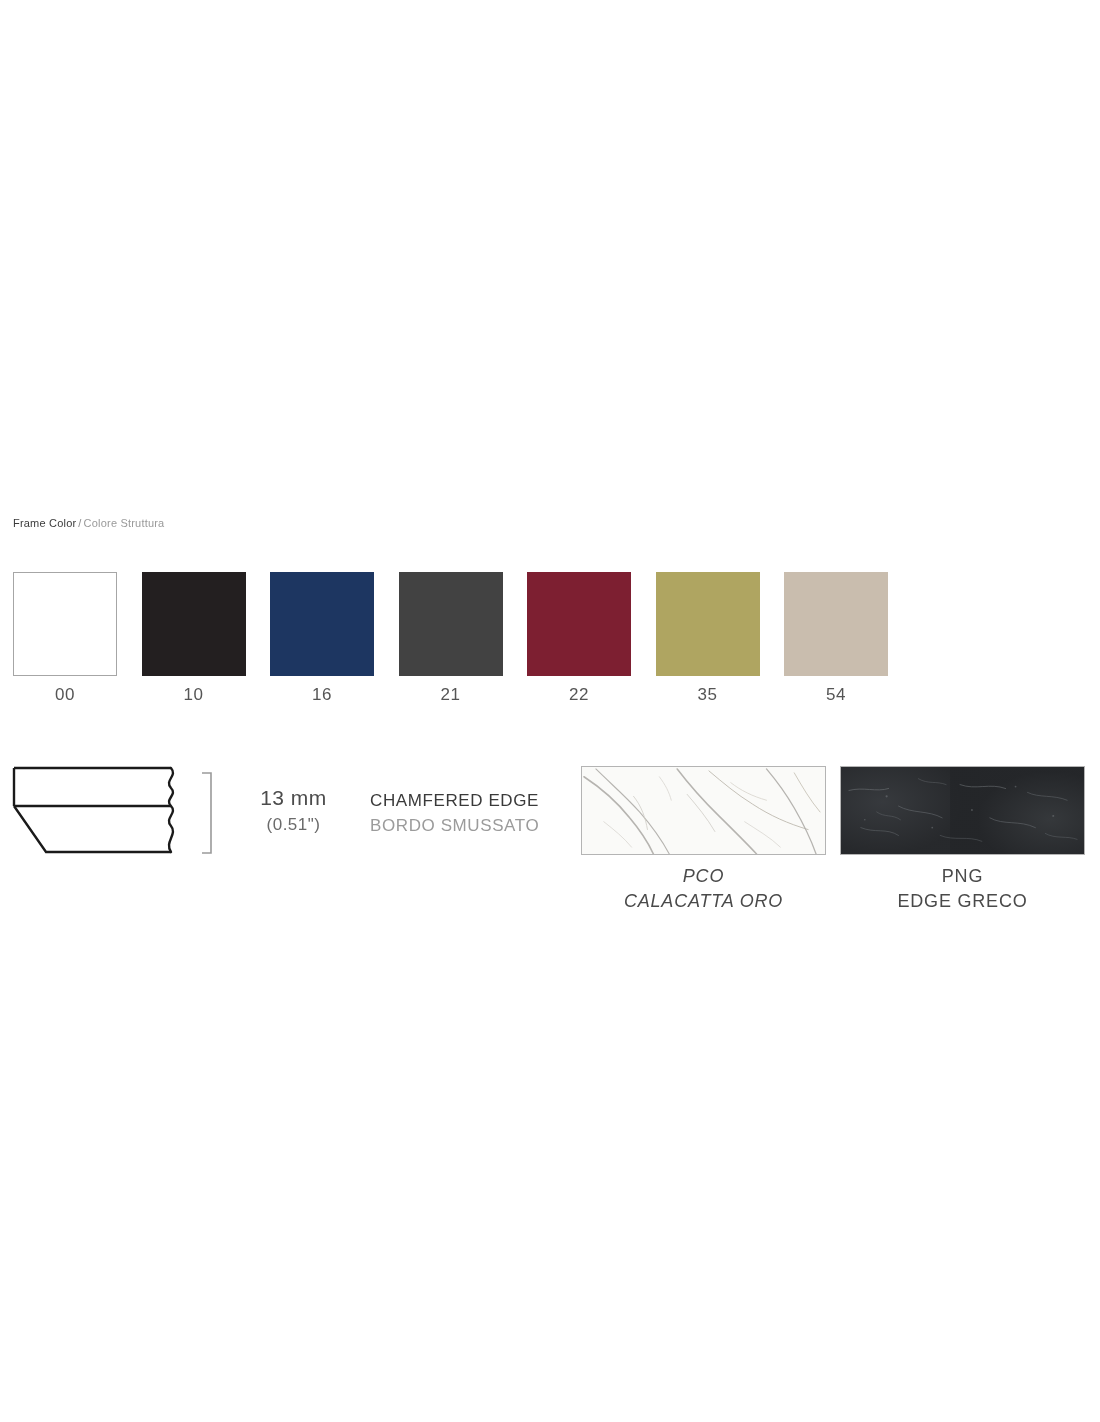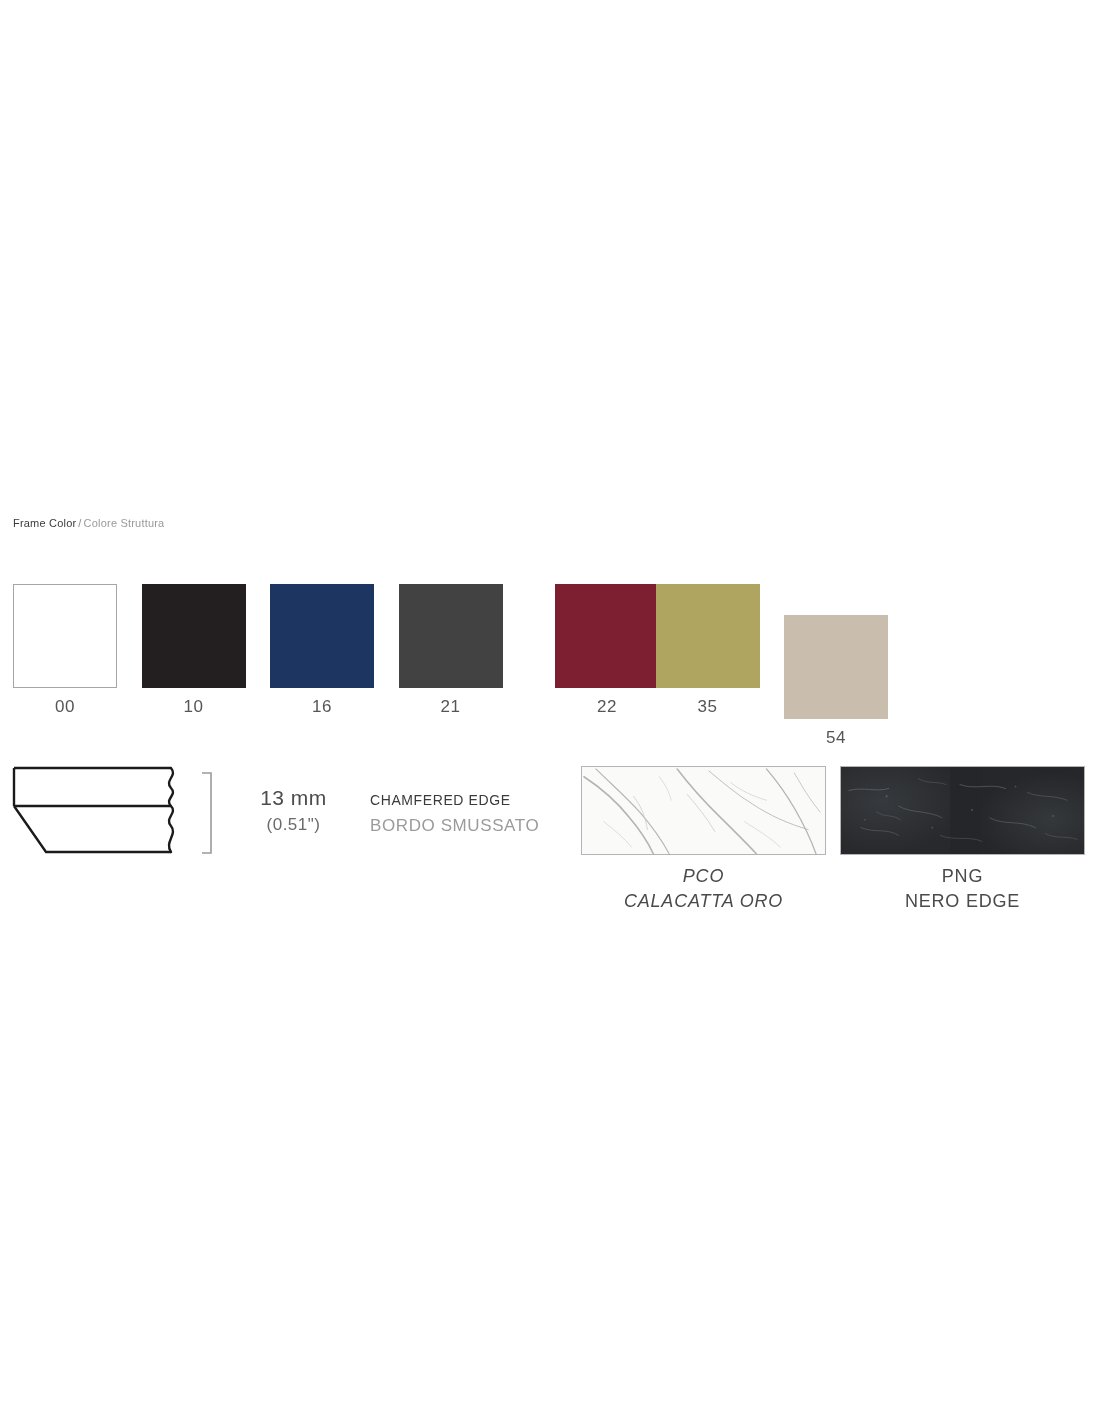--- a/index.html
+++ b/index.html
@@ -24,21 +24,21 @@
     letter-spacing: 0.2px;
     white-space: nowrap;
   }
   #frame-color-heading .en { color: #3a3a3a; }
   #frame-color-heading .sep { color: #8a8a8a; padding: 0 2px; }
   #frame-color-heading .it { color: #9a9a9a; }
 
   #swatch-row {
     position: absolute;
     left: 13px;
-    top: 584px;
+    top: 572px;
     width: 1000px;
     height: 140px;
   }
   .swatch-cell {
     position: absolute;
     top: 0;
     width: 104px;
   }
   .swatch-chip {
     width: 104px;
@@ -88,21 +88,21 @@
     color: #6a6a6a;
   }
   #edge-name-block {
     position: absolute;
     left: 370px;
     top: 788px;
     line-height: 25px;
     letter-spacing: 0.6px;
   }
   #edge-name-block .en {
-    font-size: 14px;
+    font-size: 17px;
     color: #3a3a3a;
     display: block;
   }
   #edge-name-block .it {
     font-size: 17px;
     color: #9b9b9b;
     display: block;
   }
 
   
@@ -149,29 +149,29 @@
       <div class="swatch-label">10</div>
     </div>
     <div class="swatch-cell" style="left: 257px;">
       <div class="swatch-chip" style="background: rgb(29, 54, 97);"></div>
       <div class="swatch-label">16</div>
     </div>
     <div class="swatch-cell" style="left: 385.5px;">
       <div class="swatch-chip" style="background: rgb(66, 66, 66);"></div>
       <div class="swatch-label">21</div>
     </div>
-    <div class="swatch-cell" style="left: 514px; margin-left: 28px;">
+    <div class="swatch-cell" style="left: 514px;">
       <div class="swatch-chip" style="background: rgb(125, 31, 49);"></div>
       <div class="swatch-label">22</div>
     </div>
     <div class="swatch-cell" style="left: 642.5px;">
       <div class="swatch-chip" style="background: rgb(175, 165, 97);"></div>
       <div class="swatch-label">35</div>
     </div>
-    <div class="swatch-cell" style="left: 771px; margin-top: 31px;">
+    <div class="swatch-cell" style="left: 771px;">
       <div class="swatch-chip" style="background: rgb(201, 189, 174);"></div>
       <div class="swatch-label">54</div>
     </div>
   </div>
 
 <div id="edge-profile-drawing">
   <svg viewBox="0 0 180 100" width="180" height="100" xmlns="http://www.w3.org/2000/svg">
 
     <path d="M 4 6 L 161 6" fill="none" stroke="#1a1a1a" stroke-width="2.4"></path>
     <path d="M 4 6 L 4 44" fill="none" stroke="#1a1a1a" stroke-width="2.4"></path>
@@ -256,14 +256,14 @@
         <circle cx="46" cy="30" r="1.1"></circle>
         <circle cx="132" cy="44" r="1.0"></circle>
         <circle cx="176" cy="20" r="0.9"></circle>
         <circle cx="92" cy="62" r="0.9"></circle>
         <circle cx="214" cy="50" r="1.0"></circle>
         <circle cx="24" cy="54" r="0.8"></circle>
       </g>
     </svg>
   </div>
   <div class="code">PNG</div>
-  <div class="name">NERO EDGE</div>
+  <div class="name">EDGE GRECO</div>
 </div>
 
 </body></html>

